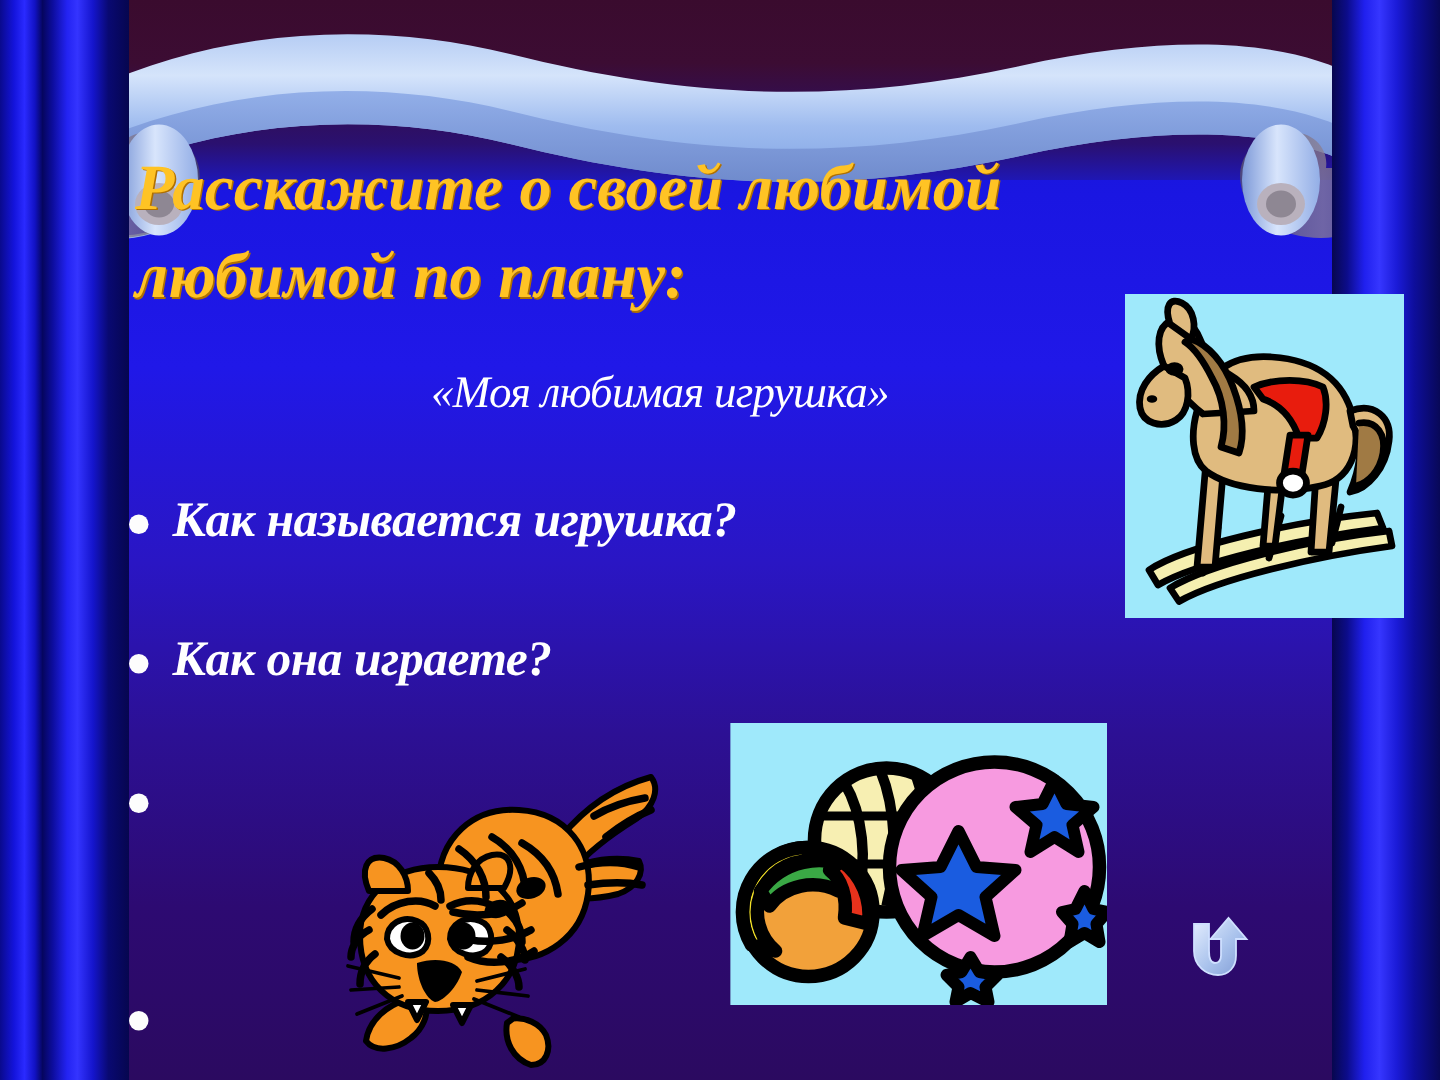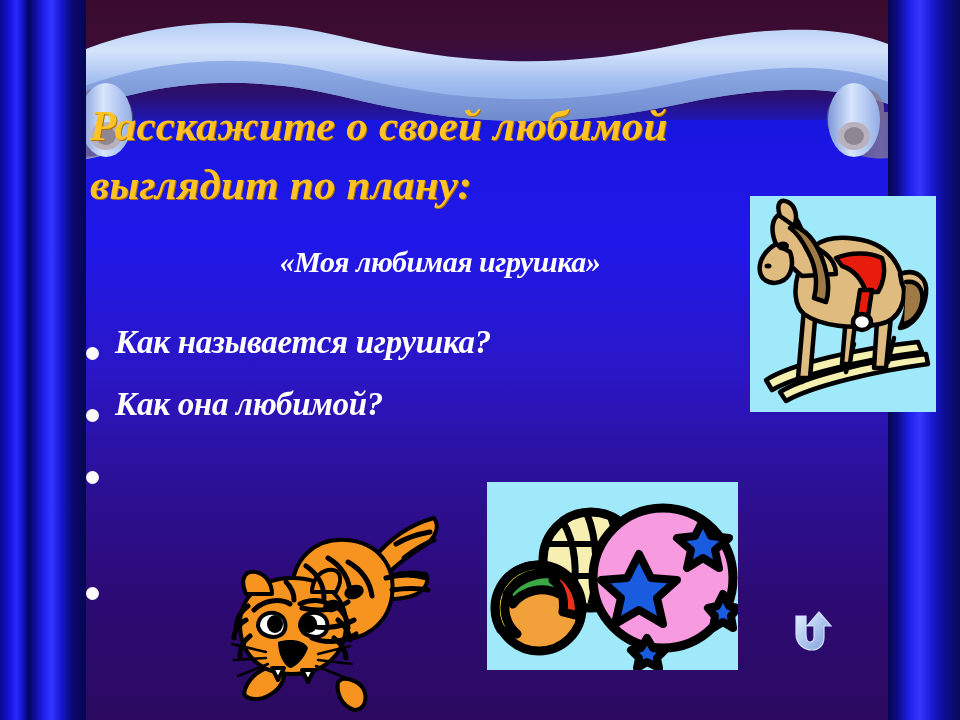--- a/index.html
+++ b/index.html
@@ -48,29 +48,30 @@
     font-style:italic;font-weight:700;
     color:#ffc324;
     text-shadow:1px 1px 0 #b07000;
     letter-spacing:0.2px;
   }
   
   .subtitle{
     position:absolute;left:90px;top:245px;width:700px;
     text-align:center;
     font-size:30px;
-    font-style:italic;font-weight:700;
+    font-style:italic;font-weight:400;
     color:#ffffff;
     letter-spacing:-0.5px;
   }
   
   .bullets{position:absolute;left:86px;top:298px;width:620px;}
   .bullet-row{
-    display:flex;align-items:flex-end;
+    display:flex;align-items:flex-start;
     height:62px;
+    margin-top:31px;
   }
   .bullet-dot{
     width:13px;height:13px;border-radius:50%;
     background:#fdfdfd;
     margin-top:14px;margin-right:16px;flex:0 0 auto;
   }
   .bullet-text{
     font-size:33px;line-height:1.1;
     font-style:italic;font-weight:700;
     color:#ffffff;
@@ -157,33 +158,33 @@
       <ellipse cx="854" cy="136" rx="16" ry="14" fill="#b9b1bd"></ellipse>
       <ellipse cx="854" cy="136" rx="10" ry="9" fill="#8e8793"></ellipse>
     </svg>
   </div>
 
   <div class="curtain curtain-left"></div>
   <div class="curtain curtain-right"></div>
 
   <div class="title">
     <div>Расскажите о своей любимой</div>
-    <div>выглядит по плану:</div>
+    <div>любимой по плану:</div>
   </div>
 
   <div class="subtitle">«Моя любимая игрушка»</div>
 
   <div class="bullets">
     <div class="bullet-row">
       <span class="bullet-dot"></span>
       <span class="bullet-text">Как называется игрушка?</span>
     </div>
     <div class="bullet-row">
       <span class="bullet-dot"></span>
-      <span class="bullet-text">Как она любимой?</span>
+      <span class="bullet-text">Как она играете?</span>
     </div>
     <div class="bullet-row">
       <span class="bullet-dot"></span>
     </div>
     <div class="bullet-spacer"></div>
     <div class="bullet-row empty">
       <span class="bullet-dot"></span>
       <span class="bullet-text"></span>
     </div>
   </div>

